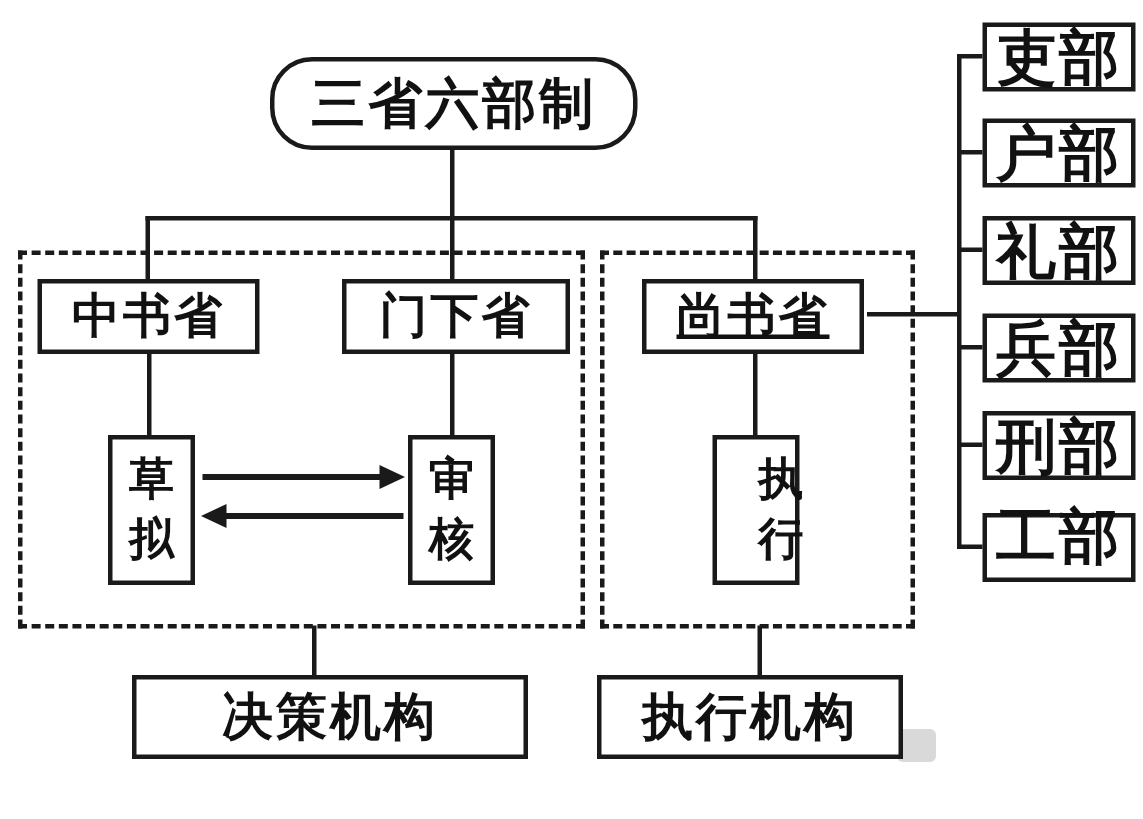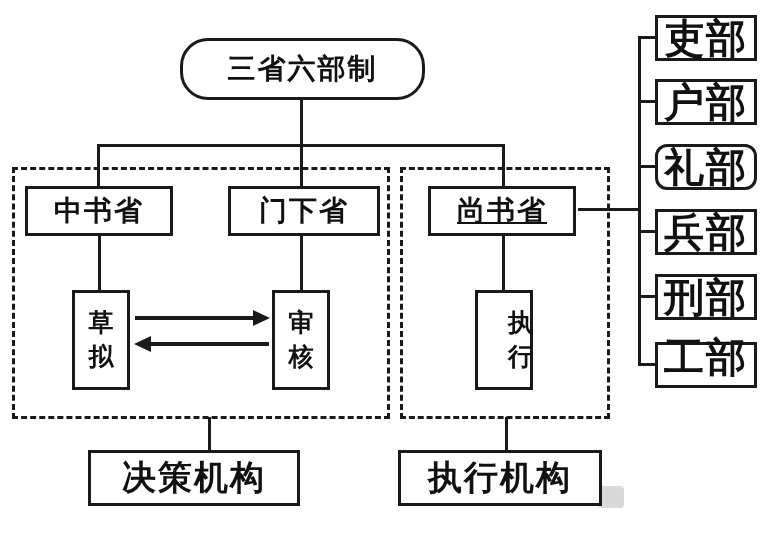--- a/index.html
+++ b/index.html
@@ -24,32 +24,32 @@
     z-index:3;
   }
   .dashedbox{
     position:absolute;
     border:3px dashed #1a1a1a;
     box-sizing:border-box;
     background:transparent;
     z-index:1;
   }
   .ln, .arrows{z-index:2;}
-  .title-box{left:180px;top:38px;width:245px;height:62px;font-size:28px;letter-spacing:2px;border-radius:28px;}
-  .dept{height:50px;font-size:28px;letter-spacing:2px;top:186px;}
+  .title-box{left:180px;top:38px;width:245px;height:62px;font-size:36px;letter-spacing:2px;border-radius:28px;}
+  .dept{height:50px;font-size:32px;letter-spacing:2px;top:186px;}
   .dept-zhongshu{left:25px;width:148px;}
   .dept-menxia{left:228px;width:152px;text-align:center;}
   .dept-shangshu{left:428px;width:148px;text-decoration:underline;}
-  .vbox{width:58px;height:100px;top:290px;font-size:25px;}
+  .vbox{width:58px;height:100px;top:290px;font-size:30px;}
   .vbox span{display:block;width:1.06em;word-break:break-all;text-align:center;line-height:1.35;}
   .vbox-draft{left:72px;}
   .vbox-review{left:272px;}
   .vbox-execute{left:475px;padding-left:33px;}
   .organ{top:450px;height:56px;font-size:34px;letter-spacing:2px;}
-  .organ-decision{left:88px;width:212px;}
+  .organ-decision{left:88px;width:264px;}
   .organ-execution{left:398px;width:204px;}
   .mini{left:655px;width:102px;height:46px;font-size:40px;letter-spacing:2px;}
   .arrows{position:absolute;left:132px;top:302px;}
   .watermark{
     position:absolute;left:598px;top:486px;width:26px;height:22px;
     background:#b9b9b9;opacity:.55;border-radius:4px;z-index:0;
   }
 </style>
 </head>
 <body>
@@ -119,21 +119,21 @@
   <div class="box organ organ-execution">
     <span>执行机构</span>
   </div>
 
   <div class="box mini" style="top:15px;">
     <span>吏部</span>
   </div>
   <div class="box mini" style="top:79px;">
     <span>户部</span>
   </div>
-  <div class="box mini" style="top:144px;border-radius:12px;">
+  <div class="box mini" style="top:144px;">
     <span>礼部</span>
   </div>
   <div class="box mini" style="top:209px;">
     <span>兵部</span>
   </div>
   <div class="box mini" style="top:274px;justify-content:center;">
     <span>刑部</span>
   </div>
   <div class="box mini" style="top:342px;align-items:flex-end;">
     <span>工部</span>

